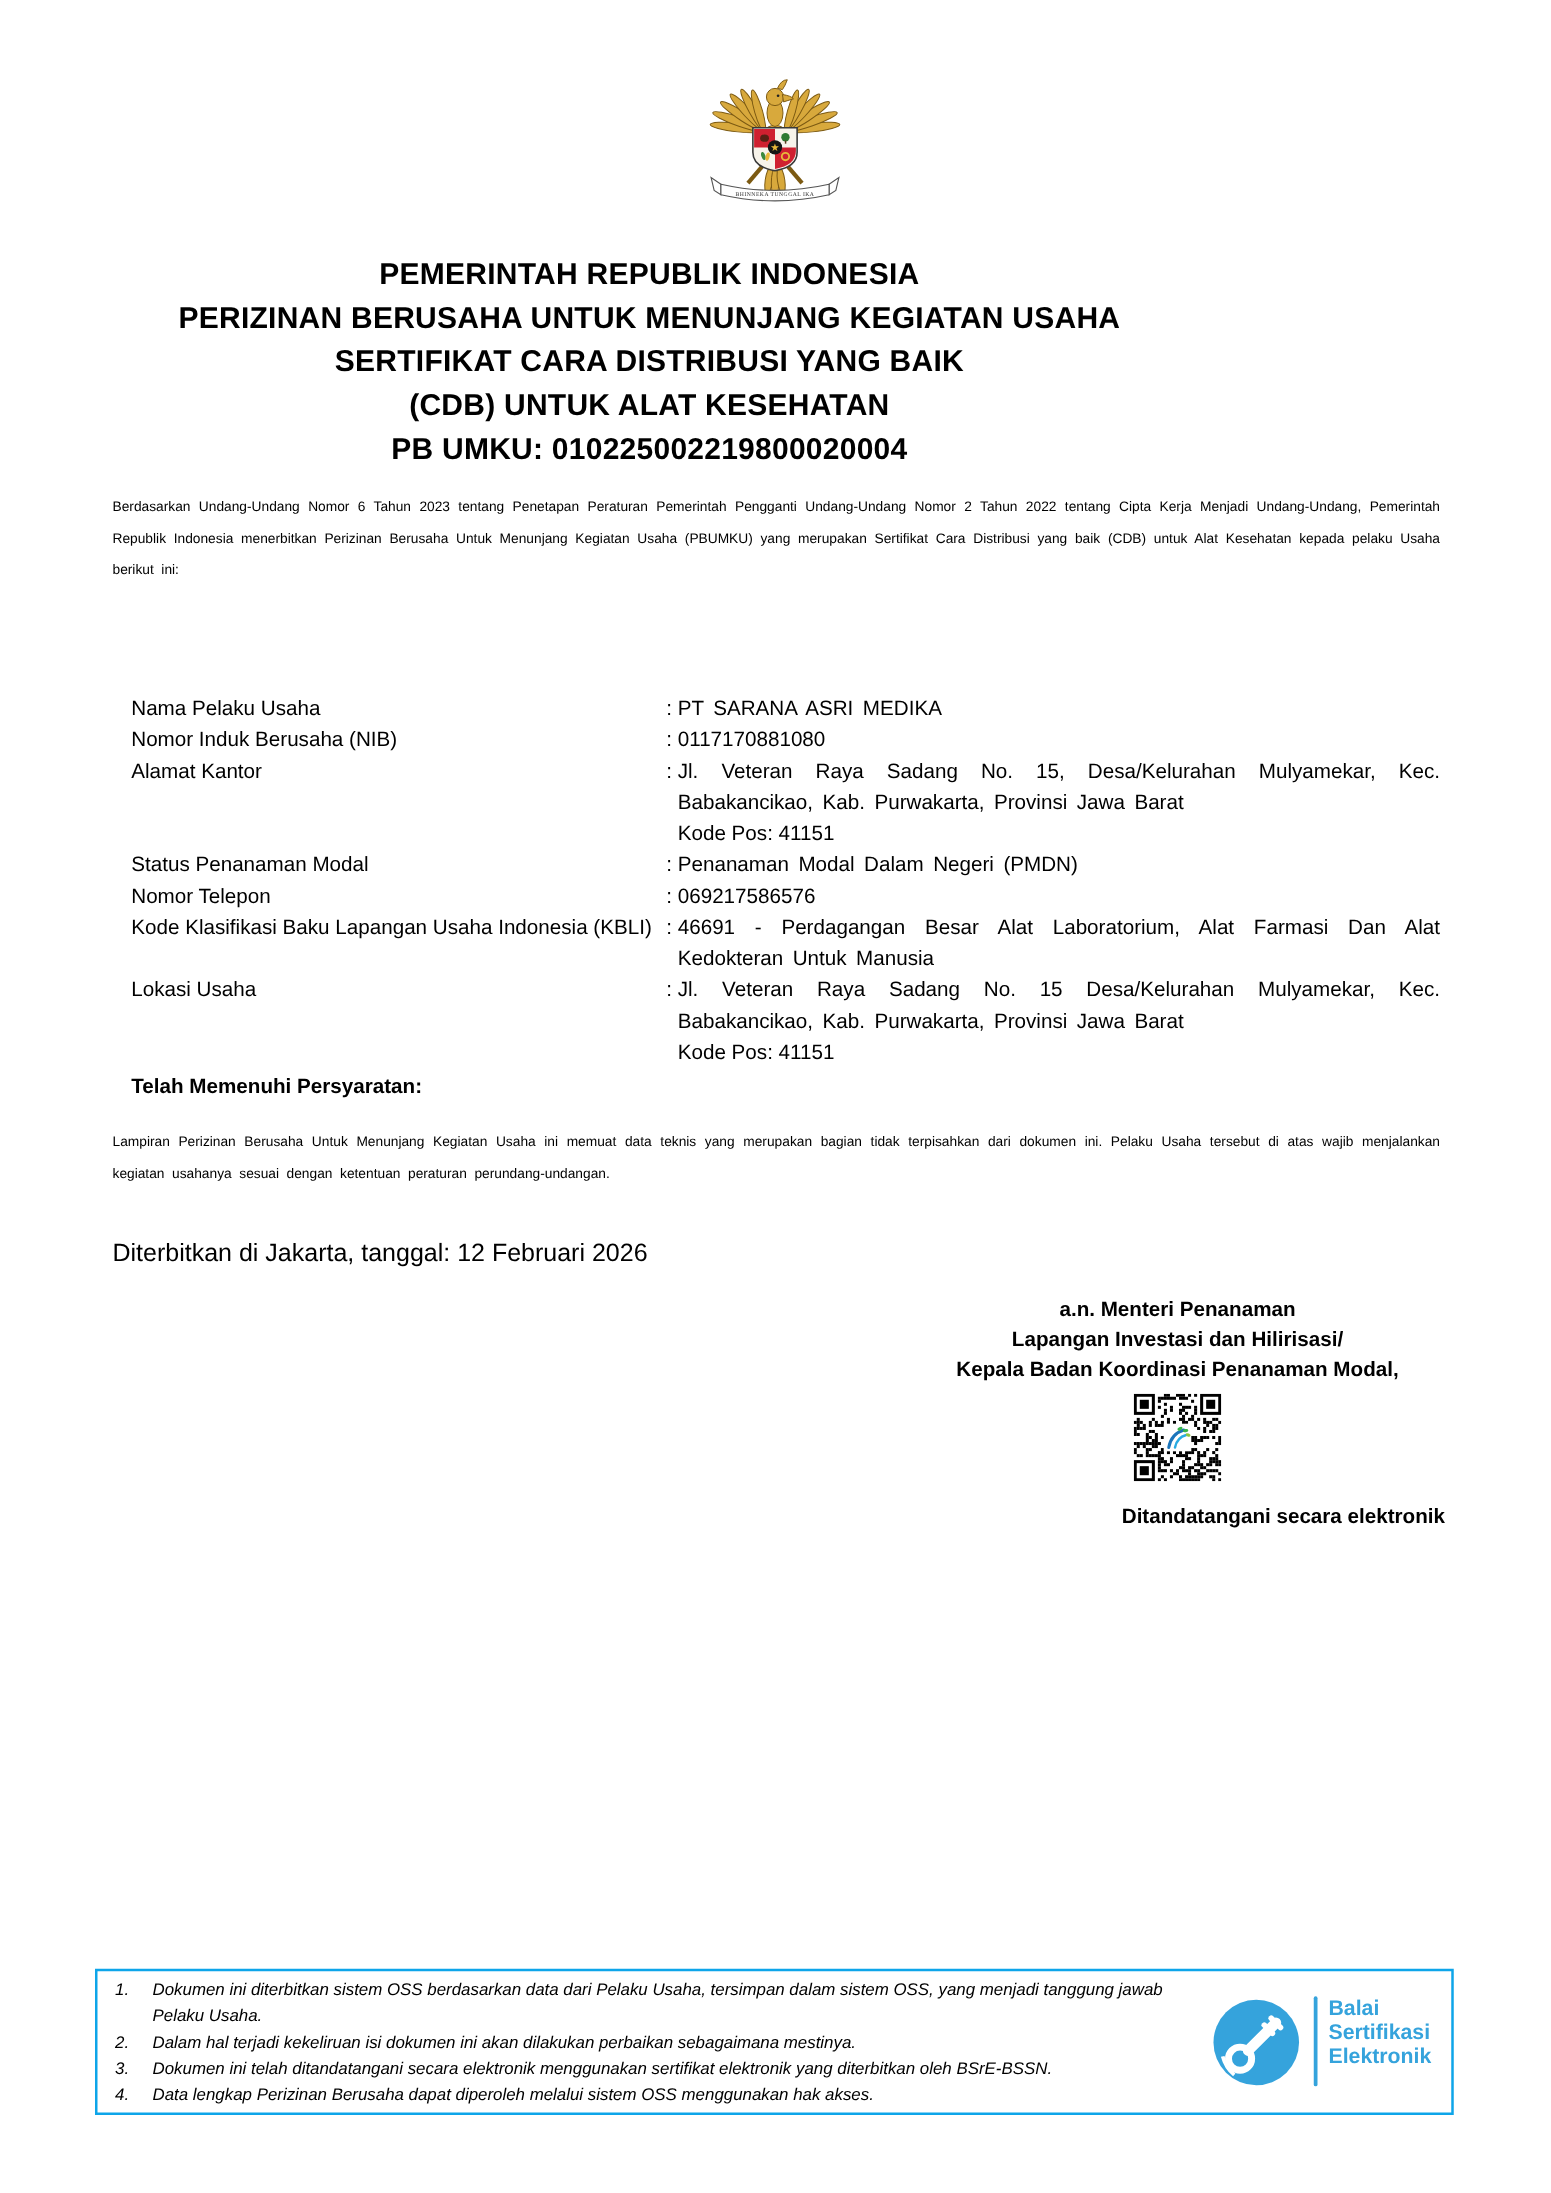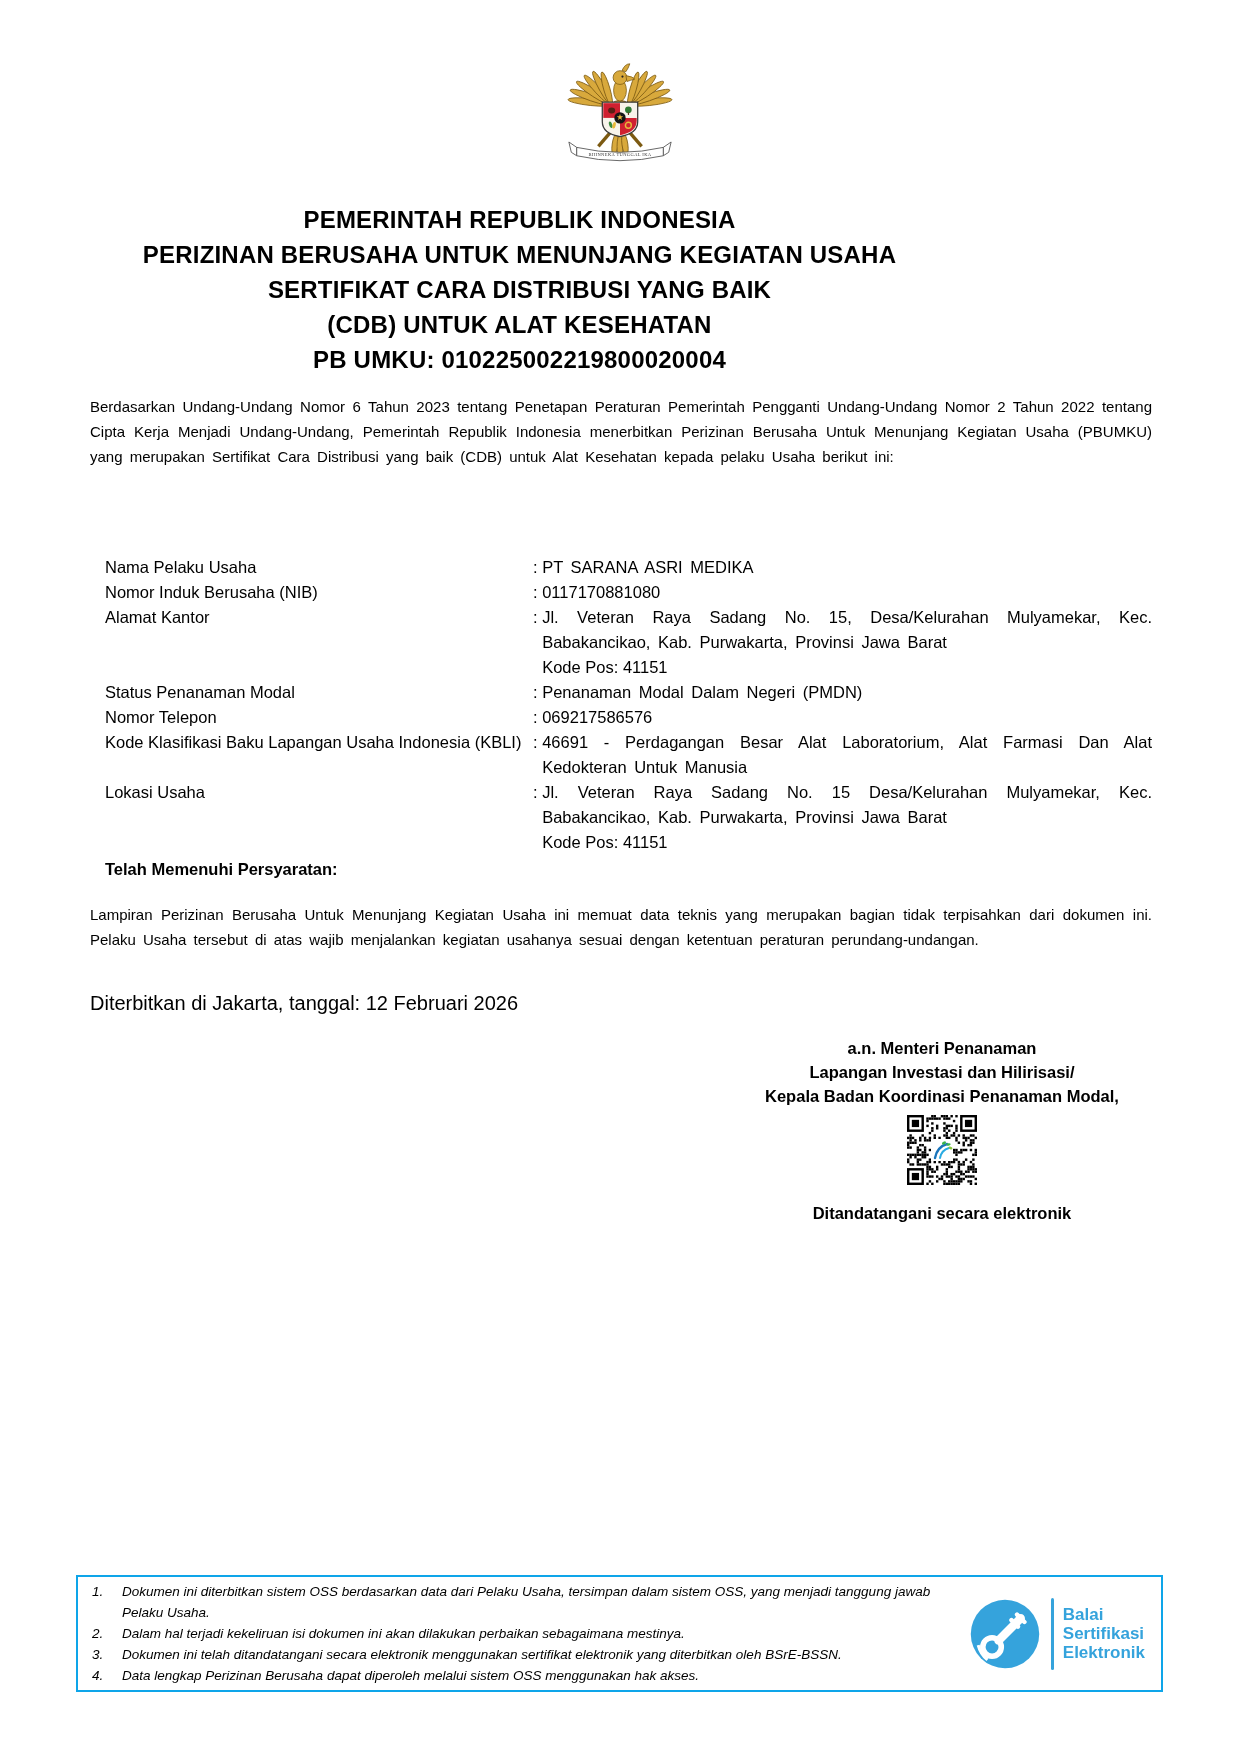--- a/index.html
+++ b/index.html
@@ -7,51 +7,51 @@
     width:1241px;height:1754px;background:#ffffff;position:relative;
     font-family:"Liberation Sans", sans-serif;color:#000;
     -webkit-font-smoothing:antialiased;
   }
   .emblem{position:absolute;left:561px;top:56px;width:118px;height:112px;}
   .titles{
     position:absolute;top:202px;left:0;width:1039px;text-align:center;
     font-weight:bold;font-size:24px;line-height:35px;letter-spacing:.2px;
   }
   .para{
-    font-size:15px;line-height:25px;text-align:justify;word-spacing:3px;
+    font-size:11px;line-height:25px;text-align:justify;word-spacing:3px;
   }
   .intro{position:absolute;top:394px;left:90px;width:1062px;}
   .fields{position:absolute;top:555px;left:105px;width:1047px;font-size:16.5px;line-height:25px;}
   .frow{display:flex;align-items:flex-start;}
   .flabel{flex:0 0 428px;}
   .fvalue{flex:1;display:flex;}
   .fvalue .colon{white-space:pre;}
   .vtext{flex:1;}
   .vtext .vmain{text-align:justify;word-spacing:3px;}
   .req-heading{position:absolute;top:860px;left:105px;font-weight:bold;font-size:16.5px;}
   .closing{position:absolute;top:902px;left:90px;width:1062px;}
   .issued{position:absolute;top:992px;left:90px;font-size:20px;}
   .sigblock{
     position:absolute;top:1036px;left:728px;width:428px;text-align:center;
     font-weight:bold;font-size:16.5px;line-height:24px;
   }
   .qr-wrap{position:relative;width:70px;height:70px;margin:7px auto 0 auto;}
   .qr-wrap svg{display:block;}
   .qr-logo{position:absolute;left:24px;top:24px;width:22px;height:22px;background:#fff;}
-  .signed-note{margin-top:16px;font-weight:bold;font-size:16.5px;}
+  .signed-note{margin-top:16px;font-weight:bold;font-size:16.5px;text-align:right;}
   .footer-box{
     position:absolute;top:1575px;left:76px;width:1087px;height:117px;
     border:2px solid #0ea5e9;box-sizing:border-box;display:flex;align-items:center;
     padding:8px 16px 8px 14px;
   }
   .notes{flex:1;font-style:italic;font-size:13.5px;line-height:21px;padding-right:24px;counter-reset:note;}
   .note{display:flex;}
   .note::before{counter-increment:note;content:counter(note) ".";width:30px;flex-shrink:0;}
   .note .ntext{flex:1;}
-  .balai{display:flex;align-items:center;gap:9px;flex-shrink:0;}
+  .balai{display:flex;gap:9px;flex-shrink:0;}
   .balai-divider{width:3px;height:72px;background:#35A3DC;border-radius:2px;}
   .balai-text{font-weight:bold;font-size:17px;line-height:19px;color:#35A3DC;}
 </style>
 </head>
 <body>
 
 <div class="emblem">
   <svg viewBox="0 0 120 110" width="118" height="112">
 
     <g fill="#D8A93C" stroke="#7c5a12" stroke-width="0.8">

